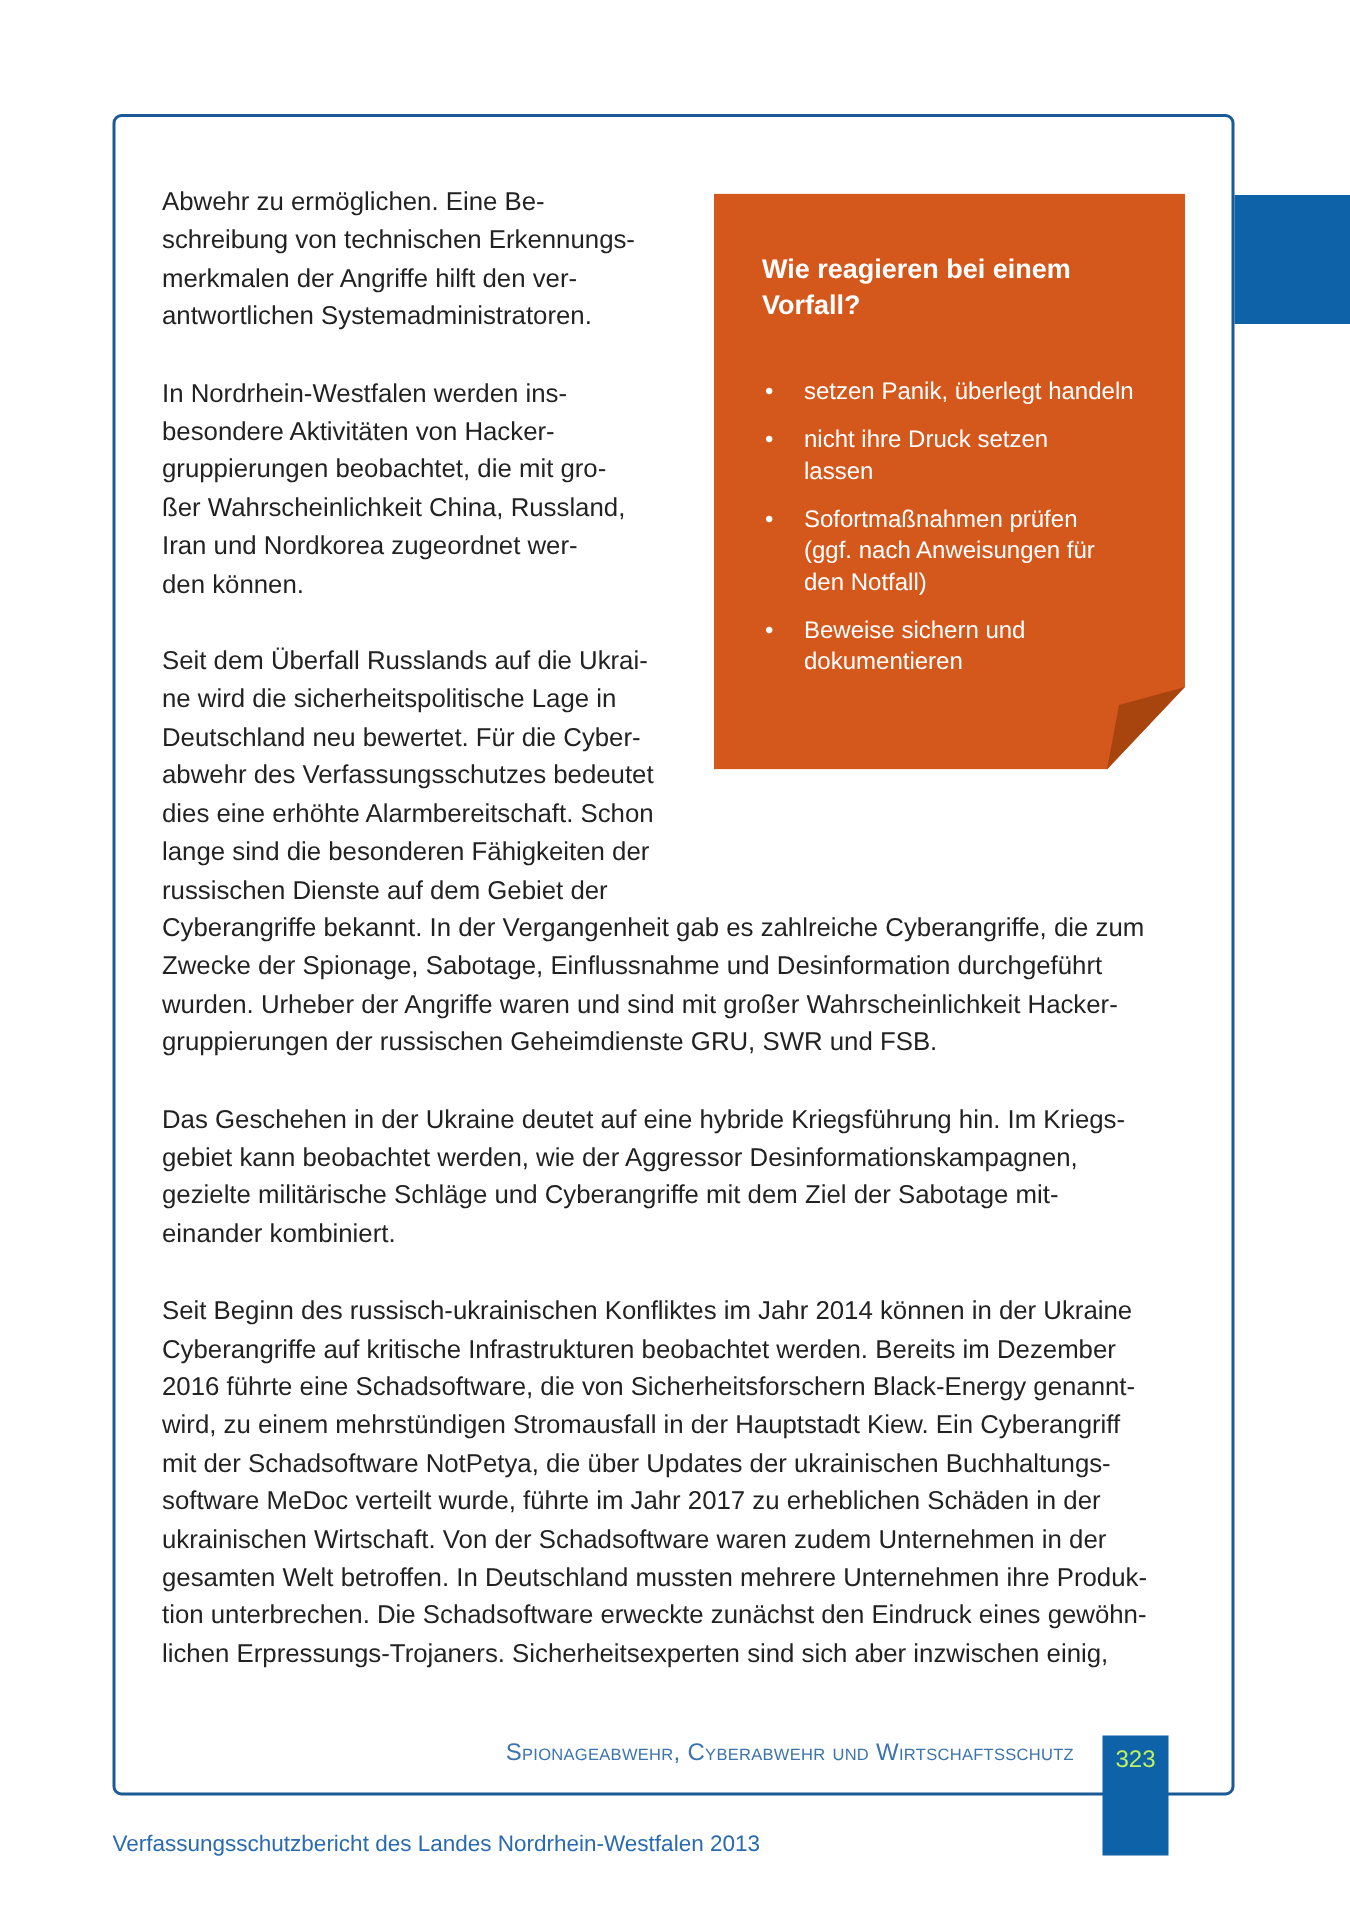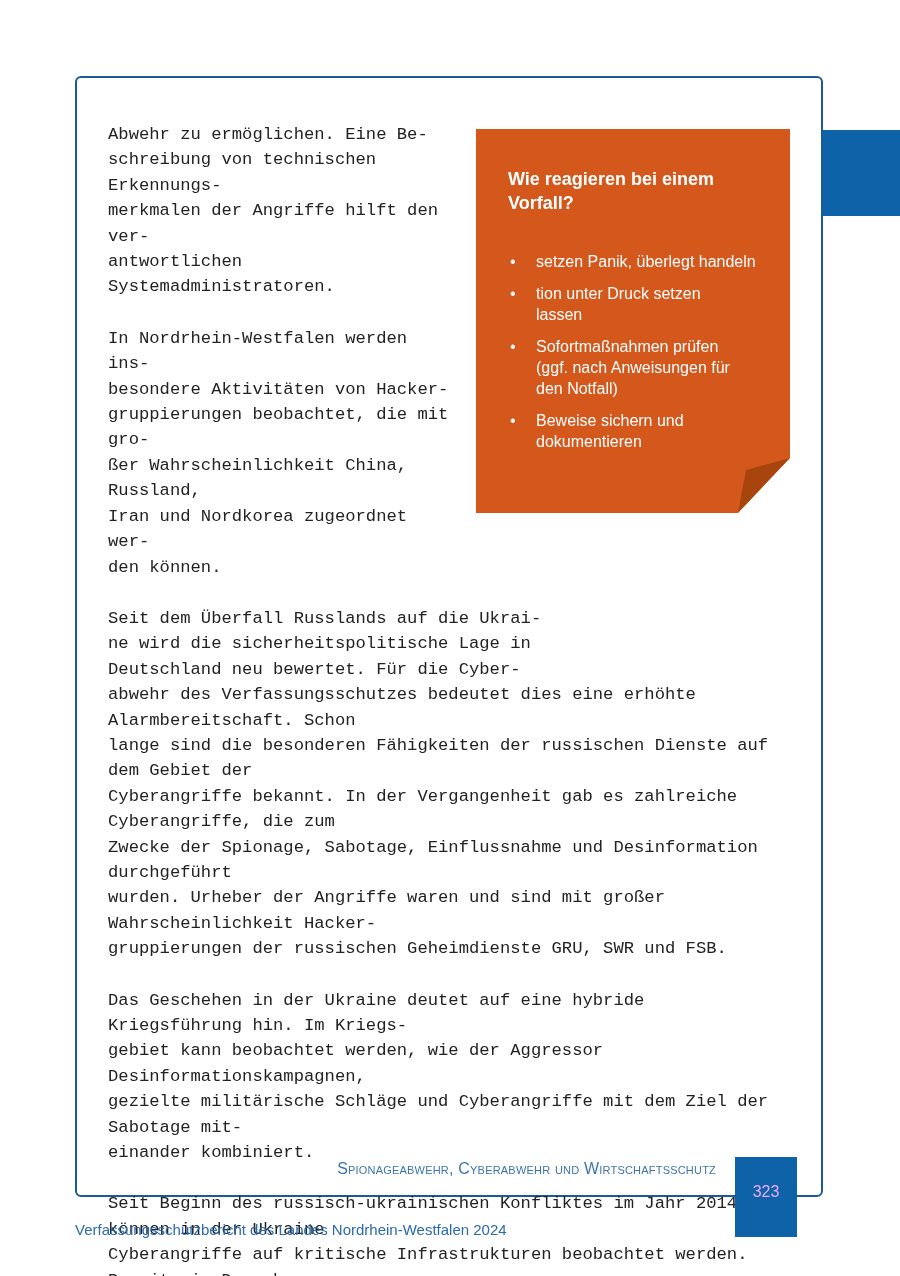--- a/index.html
+++ b/index.html
@@ -16,21 +16,21 @@
   .chapter-tab {
     position: absolute; left: 823px; top: 130px; width: 77px; height: 86px;
     background: #0e62a8; z-index: 2;
   }
 
   
   .content {
     position: absolute; left: 108px; top: 122px; width: 682px; z-index: 3;
     color: #222222; font-size: 17.2px; line-height: 25.4px;
   }
-  .content p { white-space: pre-line; margin: 0 4px 26px 0; font-family: Liberation Mono, monospace; }
+  .content p { white-space: pre-line; margin: 0 4px 26px 0; }
   .content p.tight { margin-bottom: 0; }
   .content h3 {
     color: #156ab5; font-size: 19px; line-height: 26px; font-weight: bold;
     white-space: pre-line; margin: 0 0 6px 0;
   }
 
   
   .callout {
     float: right; width: 314px; height: 384px; margin: 7px 0 46px 18px;
     background: #d4571c; color: #ffffff; position: relative;
@@ -53,23 +53,23 @@
     margin-bottom: 11px; white-space: pre-line;
   }
   .callout li::before { content: "\2022"; position: absolute; left: 2px; top: 0; }
 
   
   .footer-section-title {
     position: absolute; right: 184px; top: 1160px; z-index: 3;
     color: #3c74ae; font-variant: small-caps; font-size: 16px; letter-spacing: 0.2px; text-align: center;
   }
   .page-number-badge {
-    position: absolute; left: 735px; top: 1157px; width: 62px; height: 80px;
-    background: #0e62a8; color: #f0abfc; font-size: 16px; text-align: center;
-    padding-top: 26px; z-index: 4;
+    position: absolute; left: 735px; top: 1157px; width: 44px; height: 80px;
+    background: #0e62a8; color: #bef264; font-size: 16px; text-align: center;
+    padding-top: 8px; z-index: 4;
   }
   .report-title-line {
     position: absolute; left: 75px; top: 1221px; z-index: 3;
     color: #2a6ab0; font-size: 15px;
   }
 </style>
 </head>
 <body>
 
 <div class="page-frame"></div>
@@ -77,21 +77,21 @@
 <div class="chapter-tab"></div>
 
 <div class="content">
 
   <div class="callout">
     <div class="fold"></div>
     <div class="callout-title">Wie reagieren bei einem
 Vorfall?</div>
     <ul>
       <li>setzen Panik, überlegt handeln</li>
-      <li>tion unter Druck setzen
+      <li>nicht ihre Druck setzen
 lassen</li>
       <li>Sofortmaßnahmen prüfen
 (ggf. nach Anweisungen für
 den Notfall)</li>
       <li>Beweise sichern und
 dokumentieren</li>
     </ul>
   </div>
 
   <p>Abwehr zu ermöglichen. Eine Be-
@@ -126,13 +126,13 @@
 ukrainischen Wirtschaft. Von der Schadsoftware waren zudem Unternehmen in der
 gesamten Welt betroffen. In Deutschland mussten mehrere Unternehmen ihre Produk-
 tion unterbrechen. Die Schadsoftware erweckte zunächst den Eindruck eines gewöhn-
 lichen Erpressungs-Trojaners. Sicherheitsexperten sind sich aber inzwischen einig,</p>
 </div>
 
 <div class="footer-section-title">Spionageabwehr, Cyberabwehr und Wirtschaftsschutz</div>
 
 <div class="page-number-badge">323</div>
 
-<div class="report-title-line">Verfassungsschutzbericht des Landes Nordrhein-Westfalen 2024</div>
+<div class="report-title-line">Verfassungsschutzbericht des Landes Nordrhein-Westfalen 2013</div>
 
 </body></html>

